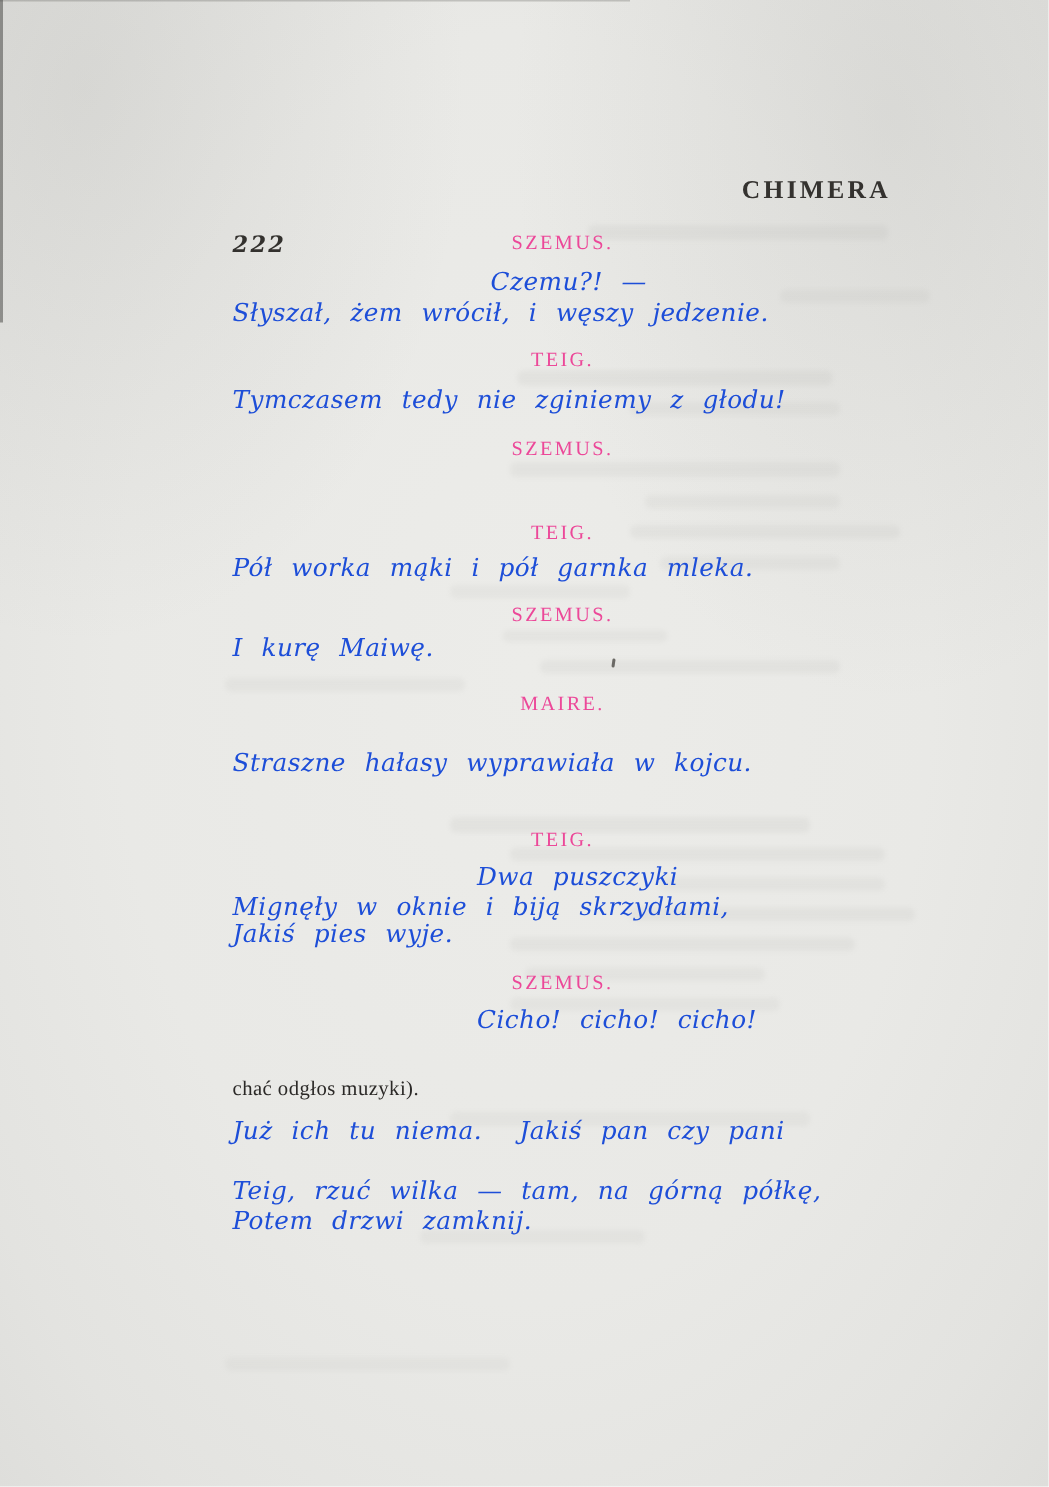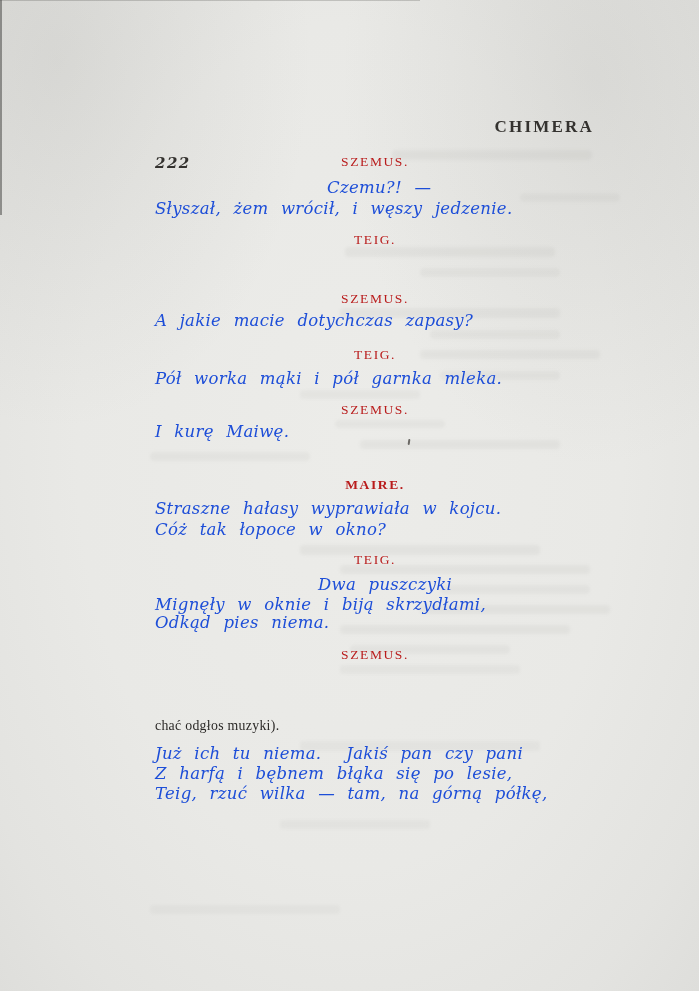--- a/index.html
+++ b/index.html
@@ -24,21 +24,21 @@
     position:absolute;right:105px;top:117px;
     font-family:"Liberation Serif",serif;font-weight:600;
     font-size:17px;letter-spacing:2.2px;color:#34322f;
   }
 
   .column{position:absolute;left:155px;top:0;width:440px;height:100%;}
 
   .speaker{
     position:absolute;left:0;width:100%;text-align:center;
     font-family:"Liberation Serif",serif;font-size:13.5px;
-    letter-spacing:1.6px;color:#b91c1c;white-space:pre;
+    letter-spacing:1.6px;color:#ec4899;white-space:pre;
   }
   .line,.cue{
     position:absolute;left:0;
     font-family:"DejaVu Serif",serif;font-style:italic;
     font-size:16.5px;line-height:20px;color:#1d4ed8;
     word-spacing:.42em;letter-spacing:.3px;white-space:pre;
   }
   .stage,.stage2{
     position:absolute;left:0;
     font-family:"Liberation Serif",serif;font-size:13.8px;line-height:18px;
@@ -82,32 +82,32 @@
   <div class="speck"></div>
 
   <div class="page-number">222</div>
   <div class="running-title">CHIMERA</div>
 
   <div class="column">
       <div class="speaker" style="top: 154px;">SZEMUS.</div>
       <div class="cue" style="top: 178px; left: 172px;">Czemu?! —</div>
       <div class="line" style="top: 199px;">Słyszał, żem wrócił, i węszy jedzenie.</div>
       <div class="speaker" style="top: 232px;">TEIG.</div>
+      <div class="line" style="top: 257px;">Tymczasem tedy nie zginiemy z głodu!</div>
       <div class="speaker" style="top: 291px;">SZEMUS.</div>
-      <div class="line" style="top: 311px;">A jakie macie dotychczas zapasy?</div>
       <div class="speaker" style="top: 347px;">TEIG.</div>
       <div class="line" style="top: 369px;">Pół worka mąki i pół garnka mleka.</div>
       <div class="speaker" style="top: 402px;">SZEMUS.</div>
       <div class="line" style="top: 422px;">I kurę Maiwę.</div>
-      <div class="speaker" style="top: 477px; font-weight: bold;">MAIRE.</div>
+      <div class="speaker" style="top: 461px;">MAIRE.</div>
       <div class="line" style="top: 499px;">Straszne hałasy wyprawiała w kojcu.</div>
-      <div class="line" style="top: 520px;">Cóż tak łopoce w okno?</div>
       <div class="speaker" style="top: 552px;">TEIG.</div>
       <div class="cue" style="top: 575px; left: 163px;">Dwa puszczyki</div>
       <div class="line" style="top: 595px;">Mignęły w oknie i biją skrzydłami,</div>
-      <div class="line" style="top: 613px;">Odkąd pies niema.</div>
+      <div class="line" style="top: 613px;">Jakiś pies wyje.</div>
       <div class="speaker" style="top: 647px;">SZEMUS.</div>
+      <div class="cue" style="top: 670px; left: 163px;">Cicho! cicho! cicho!</div>
       <div class="stage2" style="top: 717px;">chać odgłos muzyki).</div>
       <div class="line" style="top: 744px;">Już ich tu niema.  Jakiś pan czy pani</div>
-      <div class="line" style="top: 764px;">Z harfą i bębnem błąka się po lesie,</div>
       <div class="line" style="top: 784px;">Teig, rzuć wilka — tam, na górną półkę,</div>
+      <div class="line" style="top: 804px;">Potem drzwi zamknij.</div>
     </div>
 </div>
 
 </body></html>

